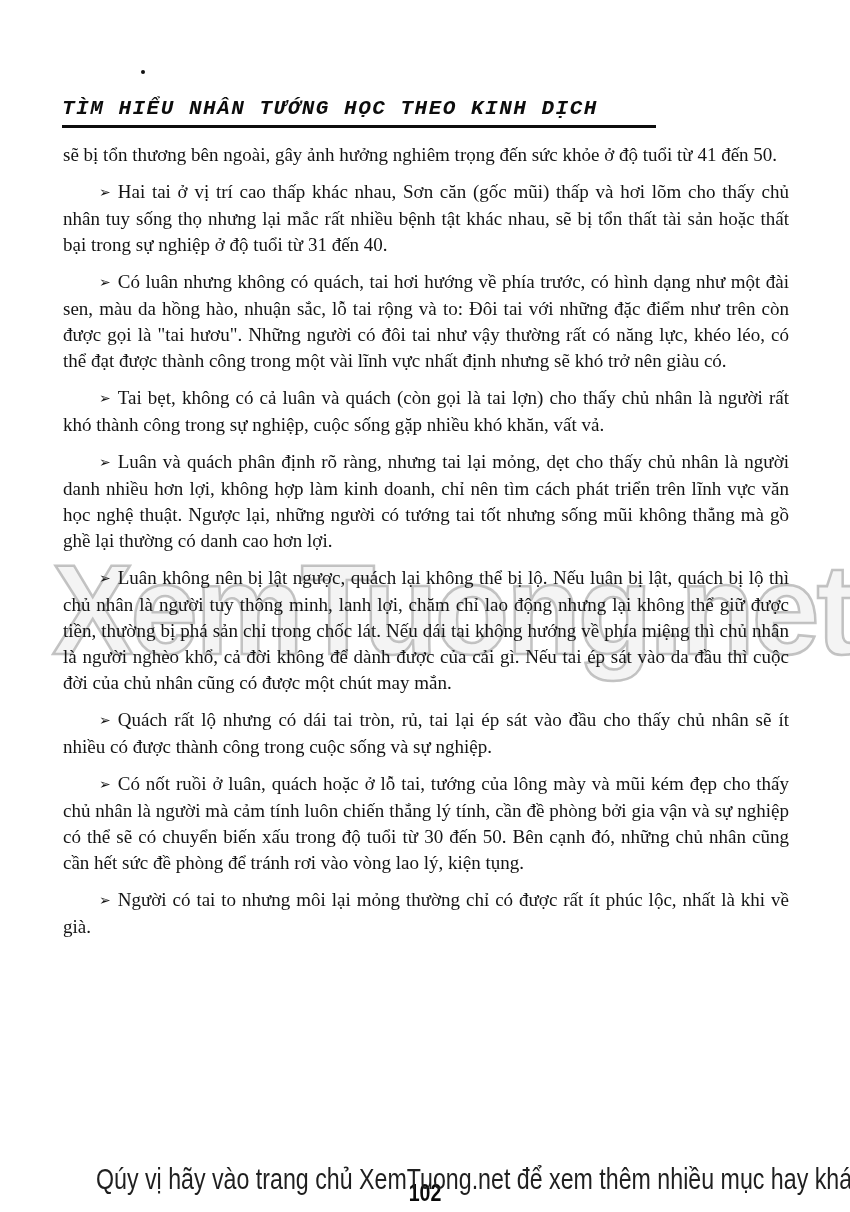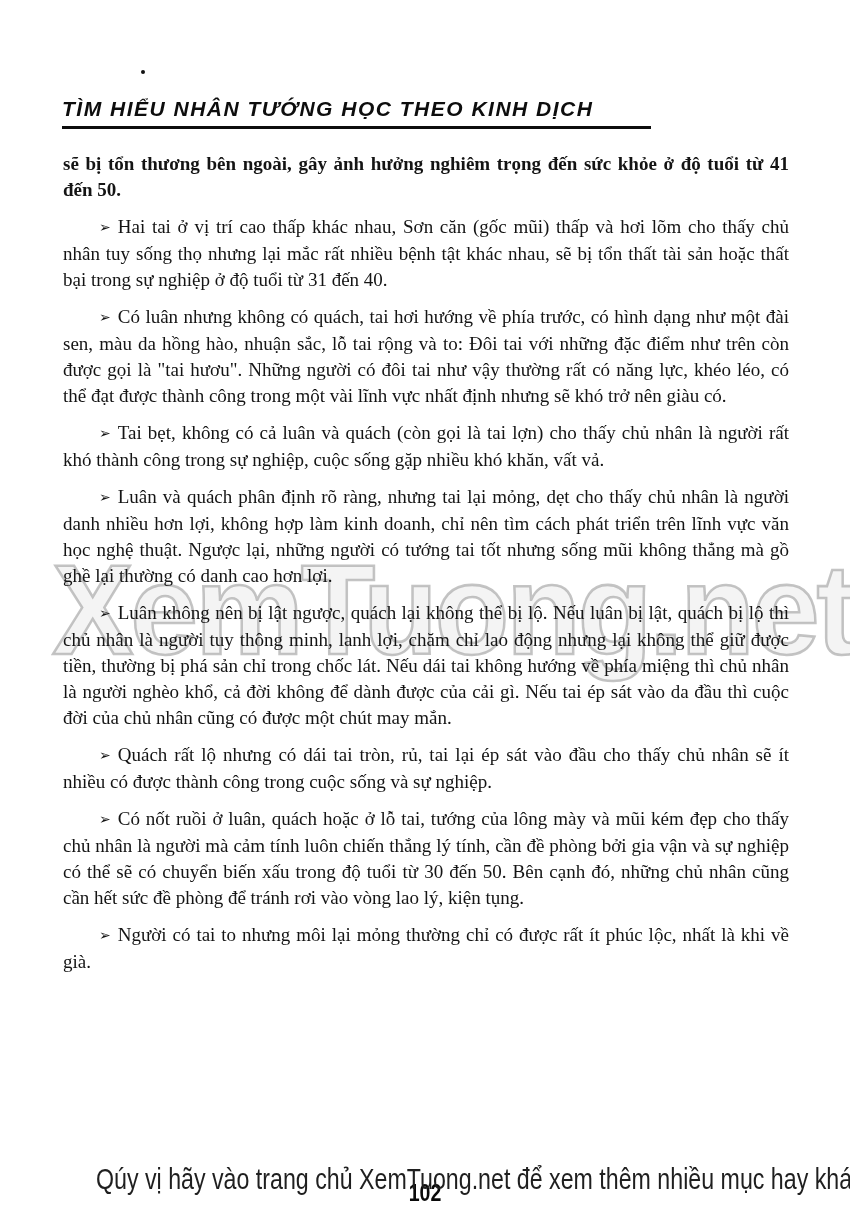--- a/index.html
+++ b/index.html
@@ -10,21 +10,21 @@
     background:#ffffff;
     overflow:hidden;
     font-family:"Liberation Serif", serif;
   }
   .top-dot{
     position:absolute;left:141px;top:70px;
     width:4px;height:4px;background:#111;border-radius:50%;
   }
   .header-title{
     position:absolute;left:62px;top:97px;
-    font-family:Liberation Sans, sans-serif;
+    font-family:Liberation Mono, monospace;
     font-weight:bold;font-style:italic;
     font-size:21px;letter-spacing:1.5px;
     color:#0d0d0d;
     padding:0 58px 5px 0;
     border-bottom:3.5px solid #0d0d0d;
     white-space:nowrap;
     z-index:3;
   }
   .watermark{
     position:absolute;left:52px;top:540px;width:780px;
@@ -41,21 +41,21 @@
     user-select:none;
   }
   .body-text{
     position:absolute;left:63px;top:138px;width:726px;
     z-index:2;
     color:#141414;
     font-size:19px;
     line-height:26px;
     text-align:justify;
   }
-  .intro-para{margin:13px 0 4px 0;font-weight:bold;}
+  .intro-para{margin:4px 0 4px 0;}
   .bullet-para{margin:11px 0 0 0;text-indent:36px;}
   .bullet-glyph{
     font-family:"DejaVu Sans", sans-serif;
     font-size:14px;
     padding-right:7px;
     position:relative;top:-1px;
     color:#141414;
   }
   .footer{
     position:absolute;left:0;top:1163px;width:850px;

